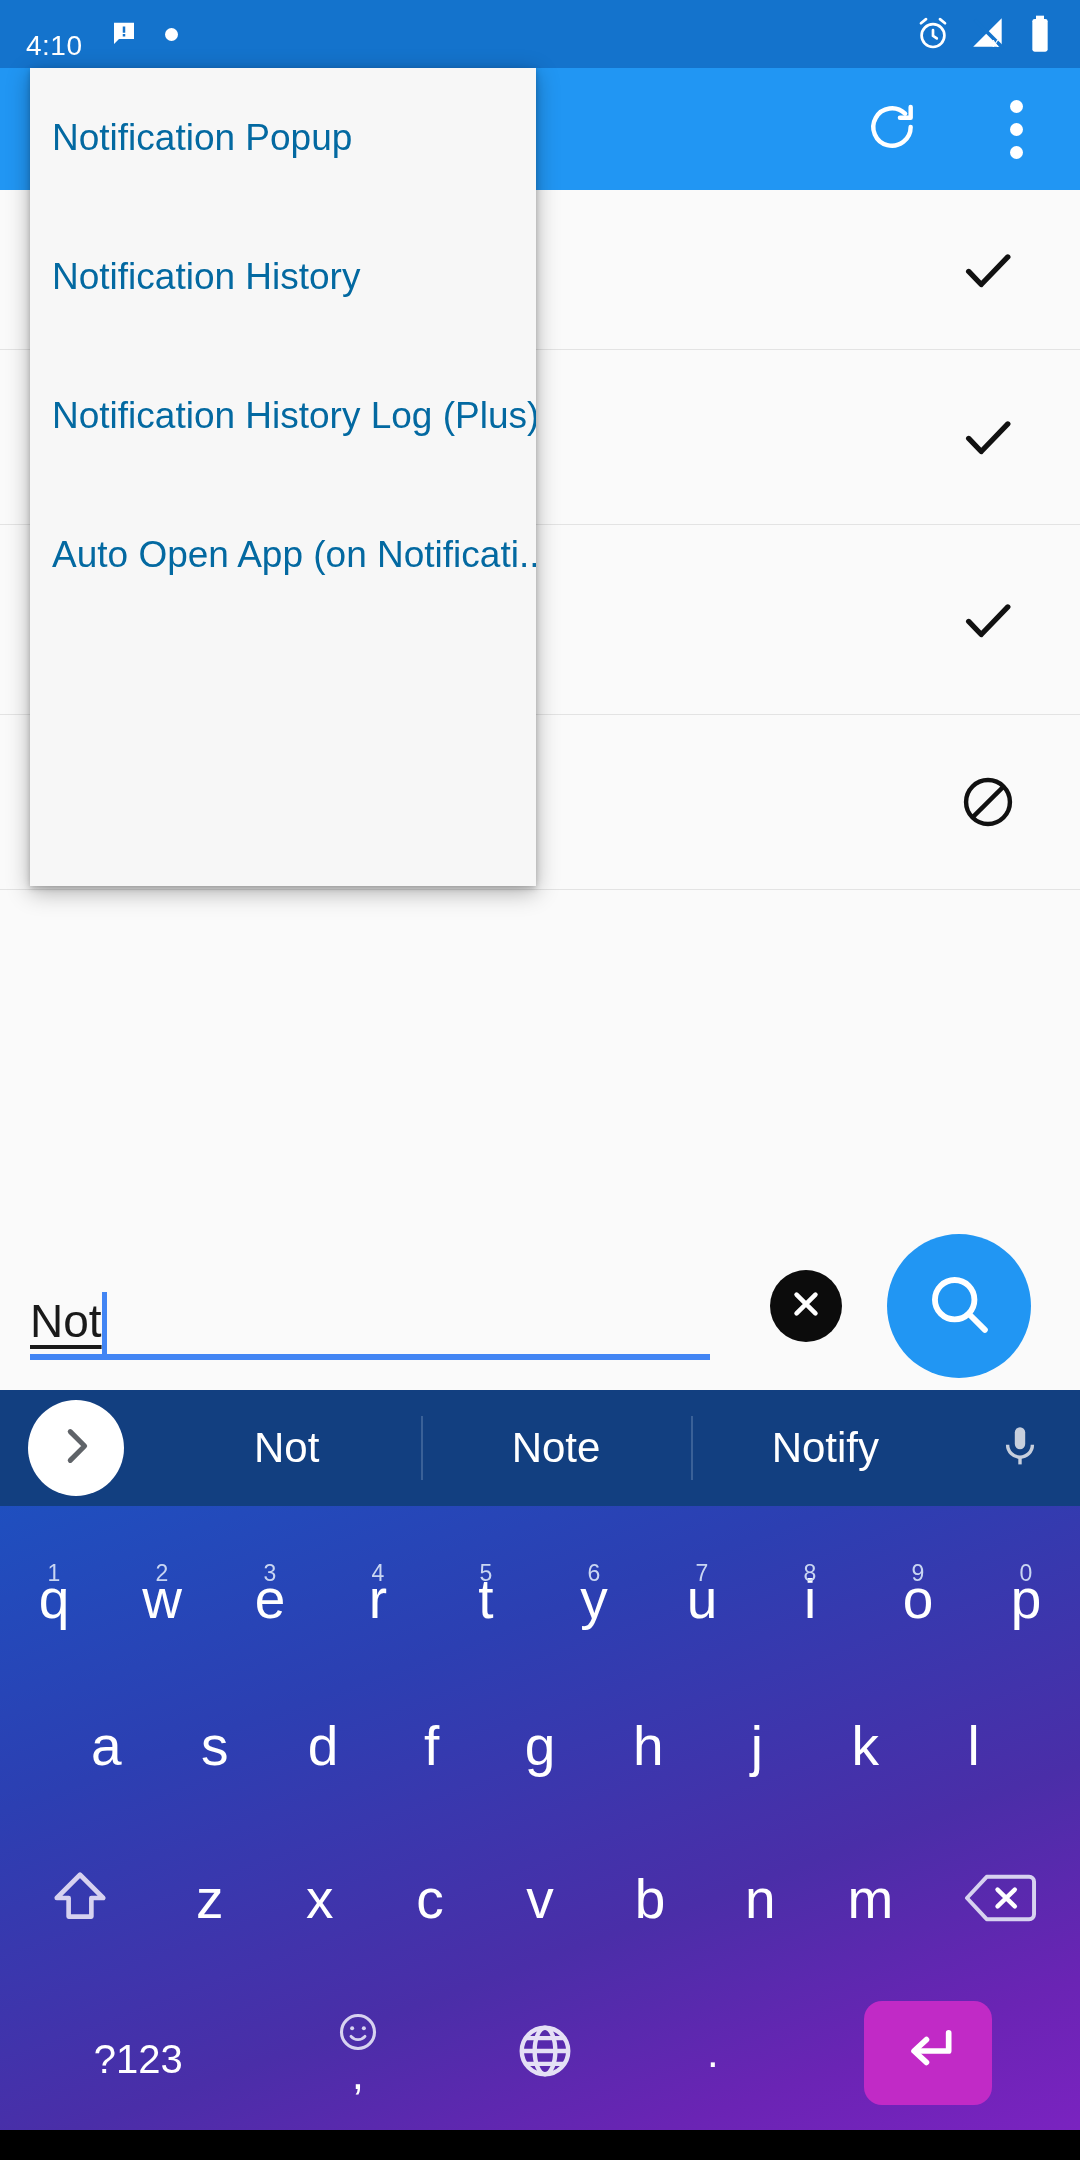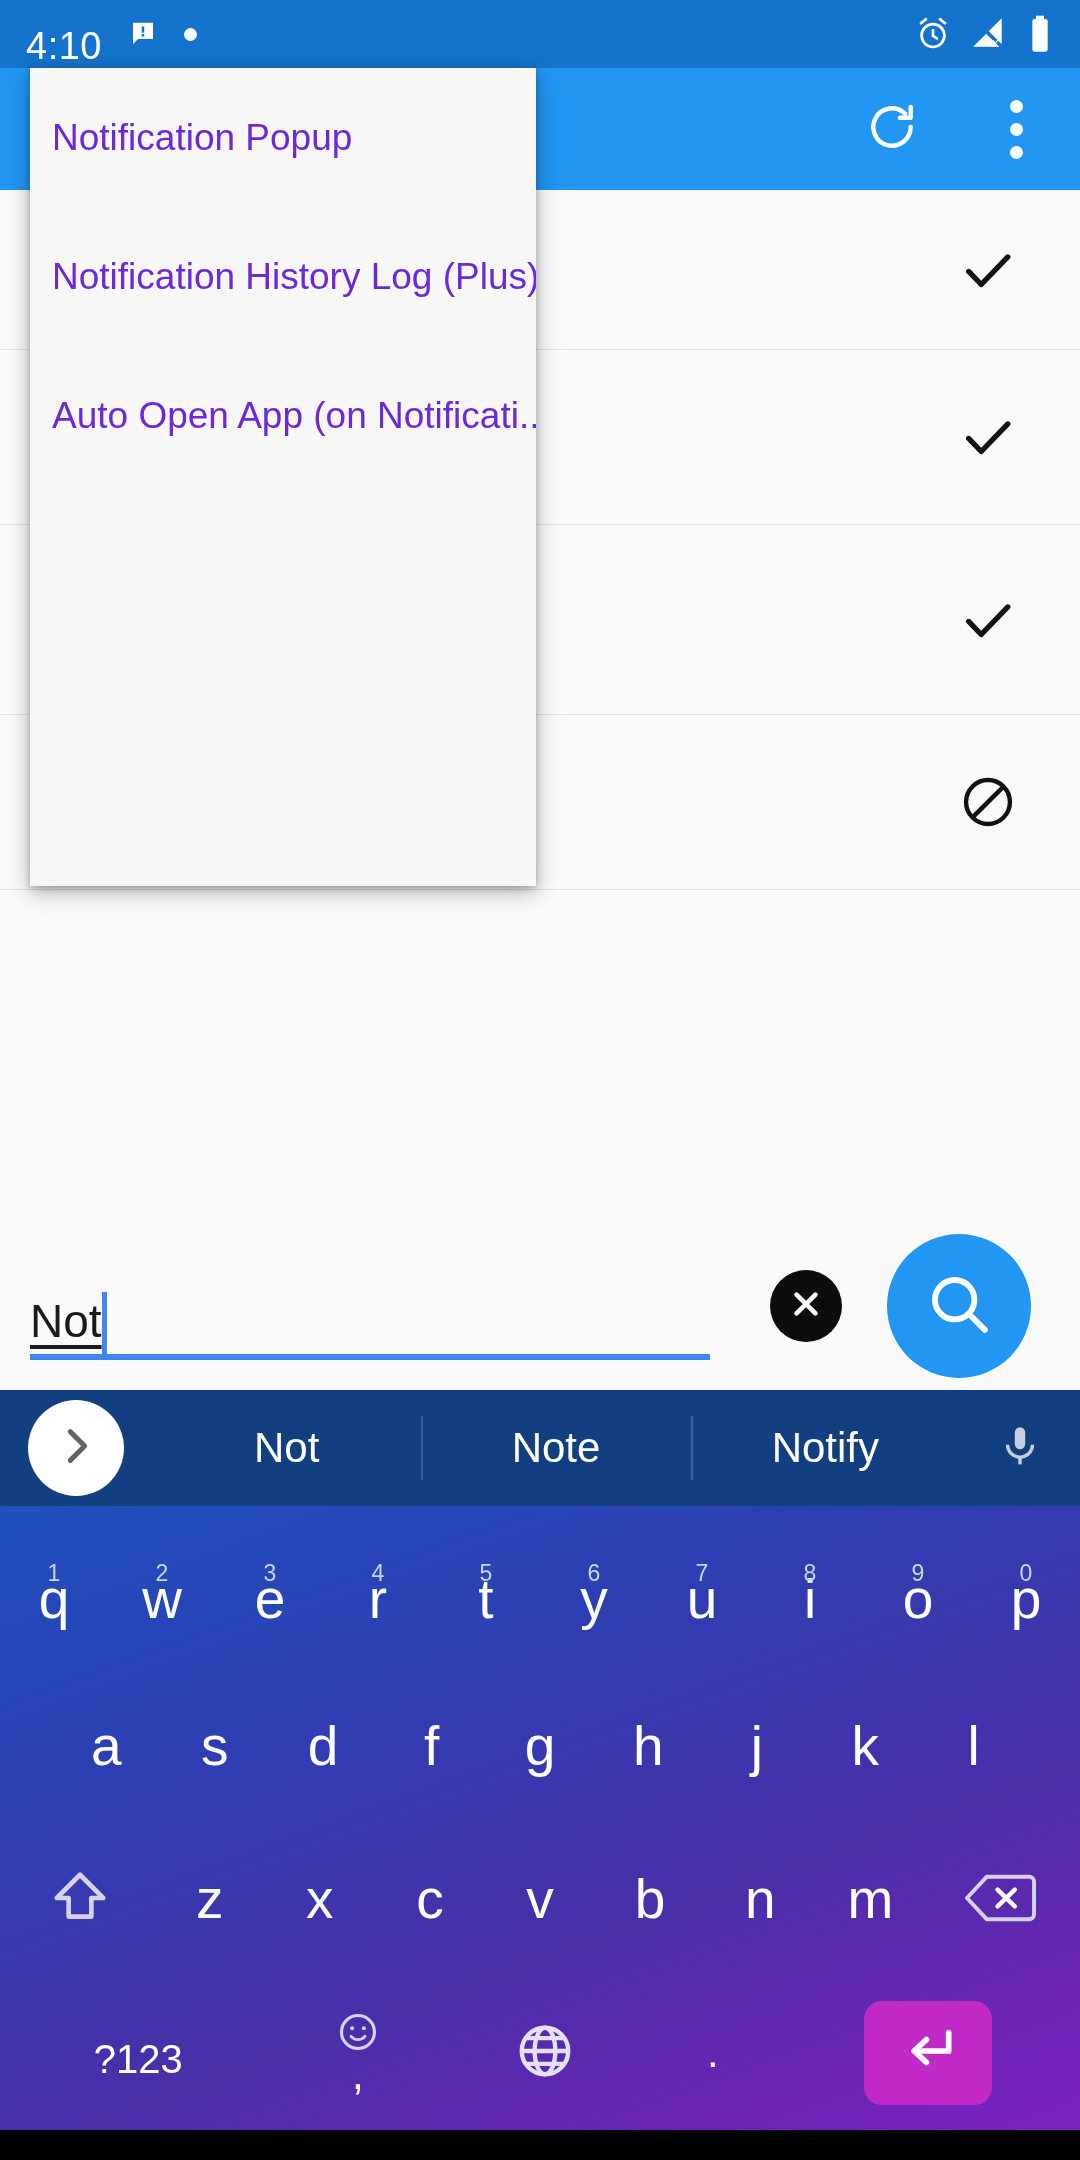--- a/index.html
+++ b/index.html
@@ -10,21 +10,21 @@
     overflow: hidden;
   }
   #screen { position: relative; width: 1080px; height: 2160px; overflow: hidden; background: #fafafa; }
 
   
   .statusbar {
     position: absolute; top: 0; left: 0; width: 1080px; height: 68px;
     background: #1473cc; color: #fff;
     display: flex; align-items: center; padding: 0 26px;
   }
-  .sb-time { font-size: 38px; letter-spacing: .5px; margin-top: 24px; }
+  .sb-time { font-size: 28px; letter-spacing: .5px; margin-top: 24px; }
   .sb-left { display: flex; align-items: center; gap: 26px; }
   .sb-right { margin-left: auto; display: flex; align-items: center; gap: 18px; }
   .sb-dot { width: 13px; height: 13px; border-radius: 50%; background: #fff; display: inline-block; }
   .sb-icon svg { display: block; }
 
   
   .appbar {
     position: absolute; top: 68px; left: 0; width: 1080px; height: 122px;
     background: #2196f3;
     display: flex; align-items: center; justify-content: flex-end;
@@ -69,21 +69,21 @@
 
   
   .popup {
     position: absolute; left: 30px; top: 68px; width: 506px; height: 818px;
     background: #f7f7f7;
     box-shadow: 0 6px 22px rgba(0,0,0,.30), 0 2px 6px rgba(0,0,0,.22);
     overflow: hidden; z-index: 30;
   }
   .popup-item {
     height: 139px; display: flex; align-items: center;
-    padding: 0 16px 0 22px; font-size: 37px; color: #6d28d9;
+    padding: 0 16px 0 22px; font-size: 37px; color: #0369a1;
     white-space: nowrap; overflow: hidden;
   }
 
   
   .keyboard { position: absolute; left: 0; top: 1390px; width: 1080px; height: 740px; }
   .suggestrow {
     height: 116px; background: #123f80; display: flex; align-items: center; position: relative;
   }
   .sugg-expand {
     position: absolute; left: 28px; top: 50%; transform: translateY(-50%);
@@ -247,20 +247,21 @@
         <svg width="74" height="74" viewBox="0 0 24 24">
             <circle cx="10.6" cy="10.6" r="6.4" fill="none" stroke="#fff" stroke-width="1.9"></circle>
             <path d="M15.4 15.4 20.4 20.4" stroke="#fff" stroke-width="1.9" stroke-linecap="round"></path>
           </svg>
       </span>
     </div>
   </div>
 
   <div class="popup">
     <div class="popup-item">Notification Popup</div>
+    <div class="popup-item">Notification History</div>
     <div class="popup-item">Notification History Log (Plus)</div>
     <div class="popup-item">Auto Open App (on Notificati..</div>
   </div>
 
   <div class="keyboard">
 
     <div class="suggestrow">
       <div class="sugg-expand">
         <span>
           <svg width="46" height="46" viewBox="0 0 24 24">

